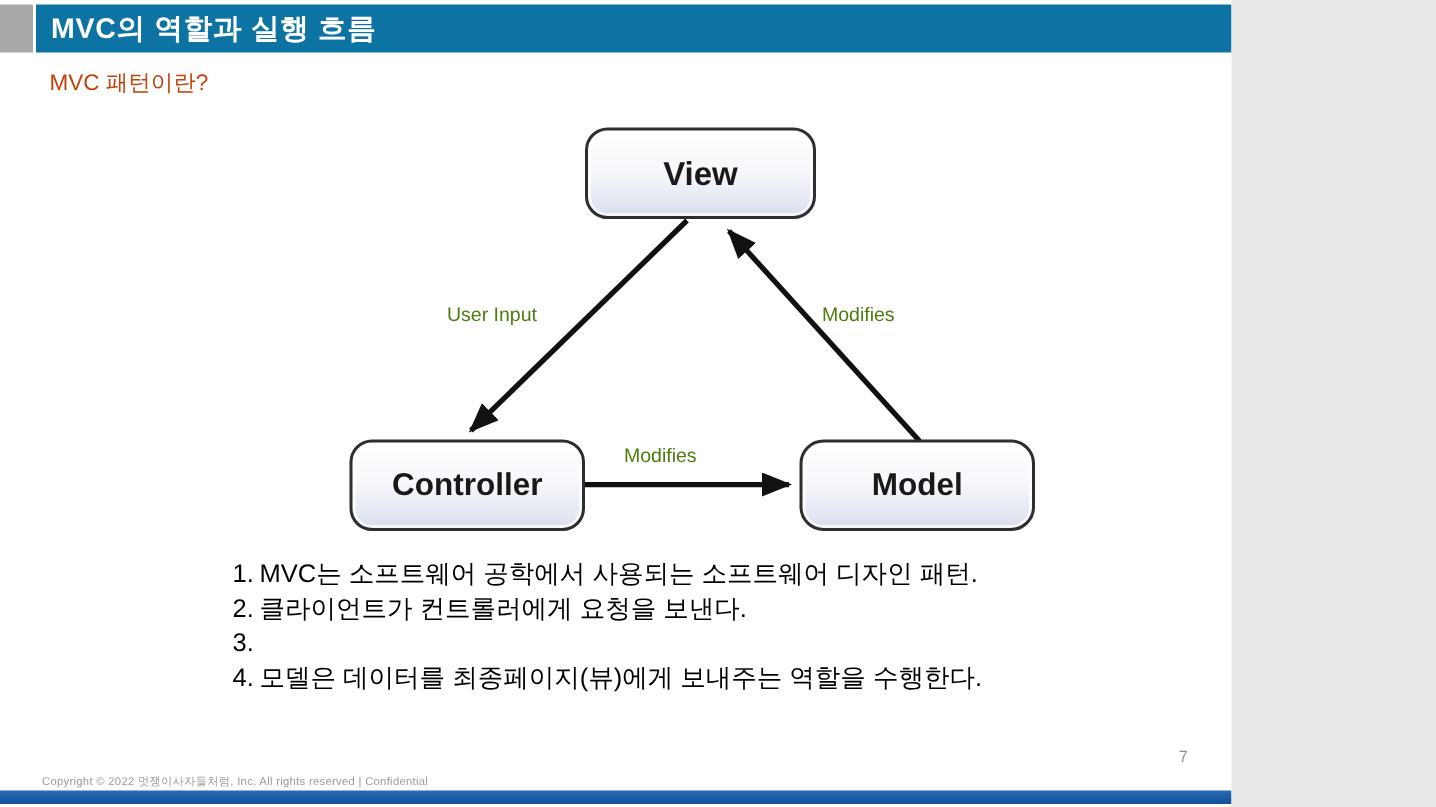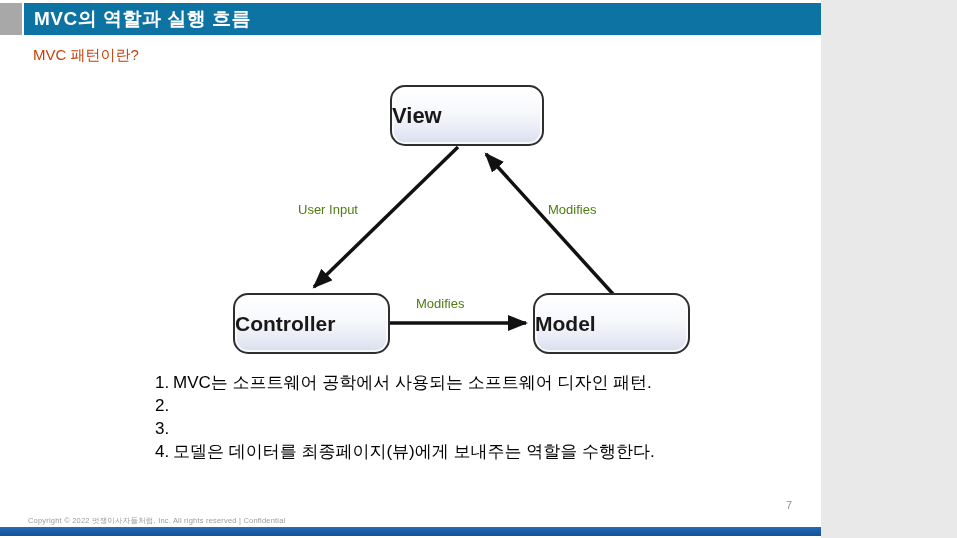--- a/index.html
+++ b/index.html
@@ -32,21 +32,21 @@
   .diagram{
     position:absolute;left:230px;top:75px;width:470px;height:290px;
   }
   .diagram svg{position:absolute;left:0;top:0;}
   .node{
     position:absolute;
     border:2px solid #2e2e2e;
     border-radius:15px;
     background:linear-gradient(180deg,#ffffff 0%,#f7f8fc 45%,#e3e7f2 85%,#d8ddec 100%);
     box-shadow:inset 0 2px 0 rgba(255,255,255,0.95), inset 0 0 0 2px rgba(255,255,255,0.75);
-    display:flex;align-items:center;justify-content:flex-start;
+    display:flex;align-items:center;justify-content:center;
   }
   .node .node-label{
     font-weight:bold;color:#191919;font-size:21px;
   }
   .node-view{left:160px;top:10px;width:150px;height:57px;}
   .node-view .node-label{font-size:22px;}
   .node-controller{left:3px;top:218px;width:153px;height:57px;}
   .node-model{left:303px;top:218px;width:153px;height:57px;border-radius:16px;}
   .edge-label{
     position:absolute;font-size:13px;color:#4d7c0f;white-space:nowrap;
@@ -115,20 +115,21 @@
     <div class="edge-label label-modifies">Modifies</div>
   </div>
 
   <div class="notes">
     <div class="note-row">
       <span class="note-num">1.</span>
       <span class="note-text">MVC는 소프트웨어 공학에서 사용되는 소프트웨어 디자인 패턴.</span>
     </div>
     <div class="note-row">
       <span class="note-num">2.</span>
+      <span class="note-text">클라이언트가 컨트롤러에게 요청을 보낸다.</span>
     </div>
     <div class="note-row">
       <span class="note-num">3.</span>
     </div>
     <div class="note-row">
       <span class="note-num">4.</span>
       <span class="note-text">모델은 데이터를 최종페이지(뷰)에게 보내주는 역할을 수행한다.</span>
     </div>
   </div>
 

